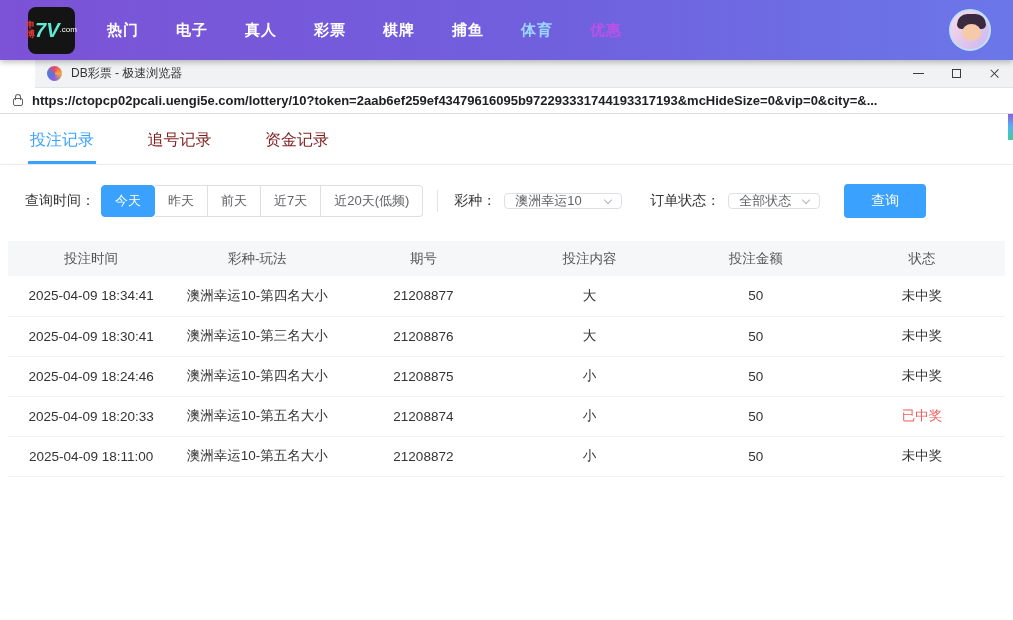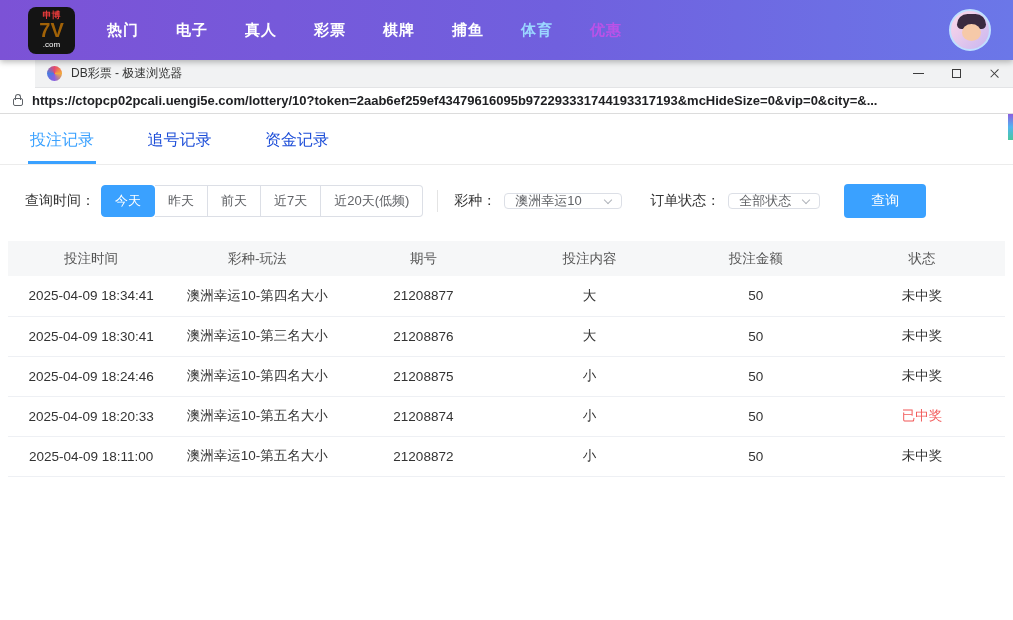--- a/index.html
+++ b/index.html
@@ -4,23 +4,23 @@
 <style>
   * { margin:0; padding:0; box-sizing:border-box; }
   body { font-family:"Liberation Sans", sans-serif; background:#fff; }
   .screen { position:relative; width:1013px; height:620px; overflow:hidden; background:#fff; }
 
   
   .topnav { height:60px; display:flex; align-items:center; padding:0 22px 0 28px;
     background:linear-gradient(90deg,#7c52d6 0%,#7060de 55%,#6b77e8 100%);
     box-shadow:0 2px 6px rgba(0,0,0,.28); position:relative; z-index:3; }
   .logo { width:47px; height:47px; background:#141414; border-radius:8px; display:flex;
-    flex-direction:column; align-items:center; justify-content:center; line-height:1.05; cursor:pointer; }
+    align-items:center; justify-content:center; line-height:1.05; cursor:pointer; }
   .logo-top { color:#e63b3b; font-size:9px; font-weight:bold; }
-  .logo-main { color:#a16207; font-size:20px; font-weight:bold; }
+  .logo-main { color:#5eead4; font-size:20px; font-weight:bold; font-style:italic; }
   .logo-suffix { color:#fff; font-size:8px; }
   .nav-items { display:flex; align-items:center; margin-left:32px; gap:37px; }
   .nav-item { color:#fff; font-size:15px; font-weight:bold; letter-spacing:1px; cursor:pointer; text-decoration:none; }
   .avatar { width:42px; height:42px; border-radius:50%; margin-left:auto; position:relative; overflow:hidden;
     background:linear-gradient(135deg,#ffd9e8,#c9b6f0); border:2px solid #bfe0ff; cursor:pointer; }
   .avatar::after { content:""; position:absolute; top:13px; left:11px; width:19px; height:17px; border-radius:50%; background:#f6c9a8; }
   .avatar::before { content:""; position:absolute; top:3px; left:6px; width:29px; height:15px; border-radius:14px 14px 6px 6px; background:#3a2a40; }
 
   
   .titlebar { height:28px; background:#f1f2f3; border-bottom:1px solid #e3e4e6; display:flex; align-items:center; padding-left:12px;margin-left:35px; }
@@ -41,21 +41,21 @@
   .lock::before { content:""; position:absolute; top:-5px; left:1px; width:4px; height:5px;
     border:1.4px solid #5f6368; border-bottom:none; border-radius:4px 4px 0 0; }
   .url { font-size:13px; color:#202124; margin-left:9px; white-space:nowrap; overflow:hidden; cursor:text; }
 
   
   .page { background:#fff; height:505px; position:relative; overflow:hidden; }
   .edge-deco { position:absolute; right:0; top:0; width:5px; height:26px;
     background:linear-gradient(180deg,#8a5fe0,#52b5f0,#49c99e); }
 
   .tabs { padding-left:28px; border-bottom:1px solid #ececec; }
-  .tab { display:inline-block; font-size:16px; color:#1d4ed8; padding:16px 2px 13px; margin-right:45px; cursor:pointer; }
+  .tab { display:inline-block; font-size:16px; color:#7f1d1d; padding:16px 2px 13px; margin-right:45px; cursor:pointer; }
   .tab.active { color:#3aa1ff; border-bottom:3px solid #3aa1ff; padding-bottom:10px; }
 
   .filters { display:flex; align-items:center; padding:19px 0 17px 25px; }
   .flabel { font-size:14px; color:#333; }
   .btn-group { display:inline-flex; margin-left:6px; }
   .fbtn { height:32px; padding:0 13px; background:#fff; border:1px solid #dcdfe6; border-left:none;
     font-size:13px; color:#606266; cursor:pointer; font-family:inherit; white-space:nowrap; }
   .fbtn:first-child { border-left:1px solid #dcdfe6; border-radius:4px 0 0 4px; }
   .fbtn:last-child { border-radius:0 4px 4px 0; }
   .fbtn.active { background:#3aa1ff; border-color:#3aa1ff; color:#fff; border-radius:4px; }

